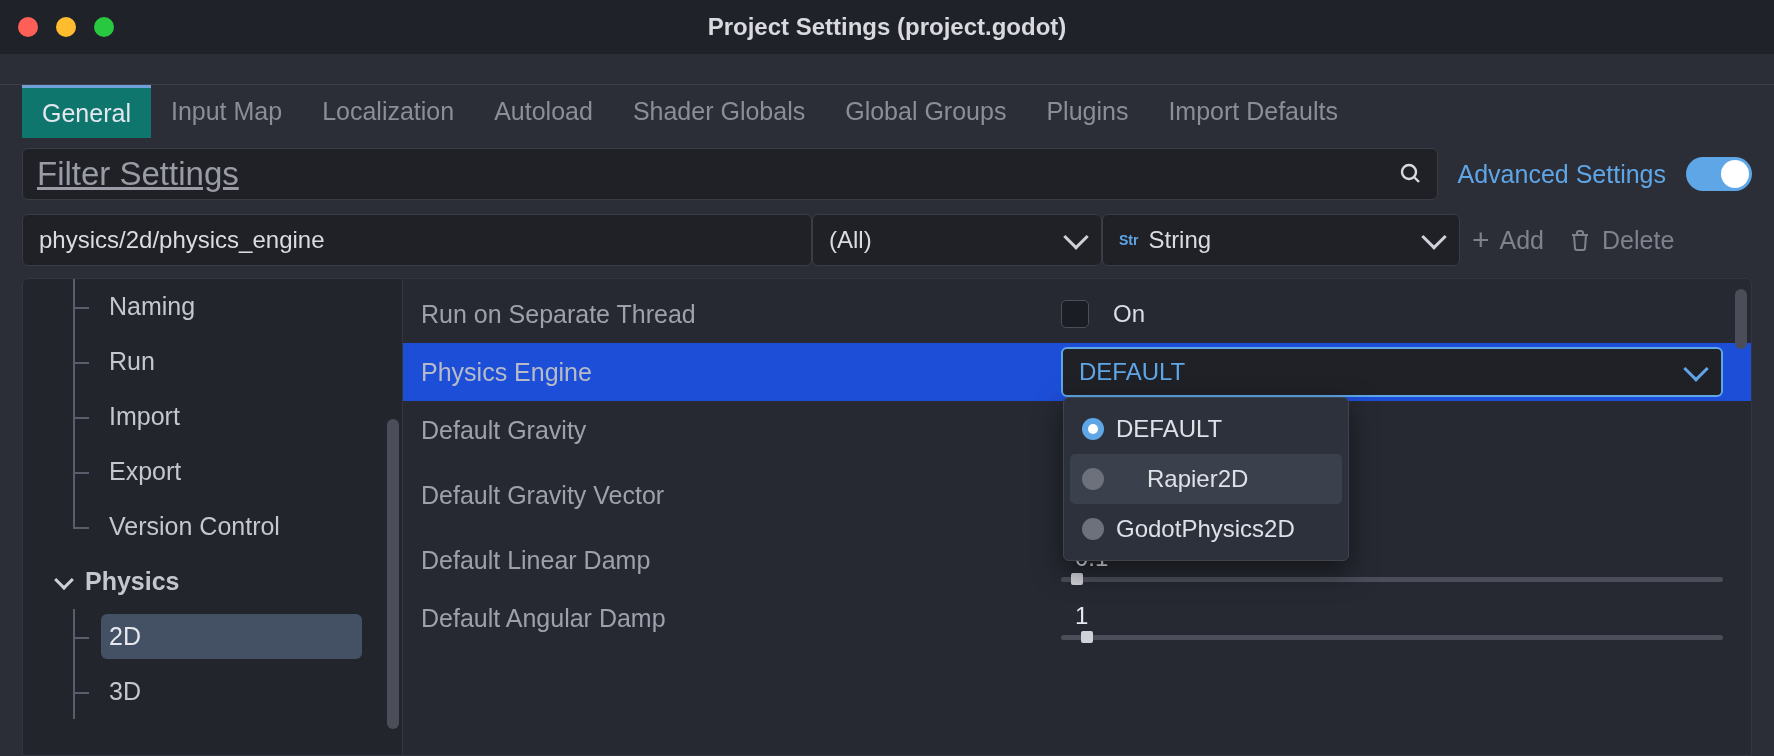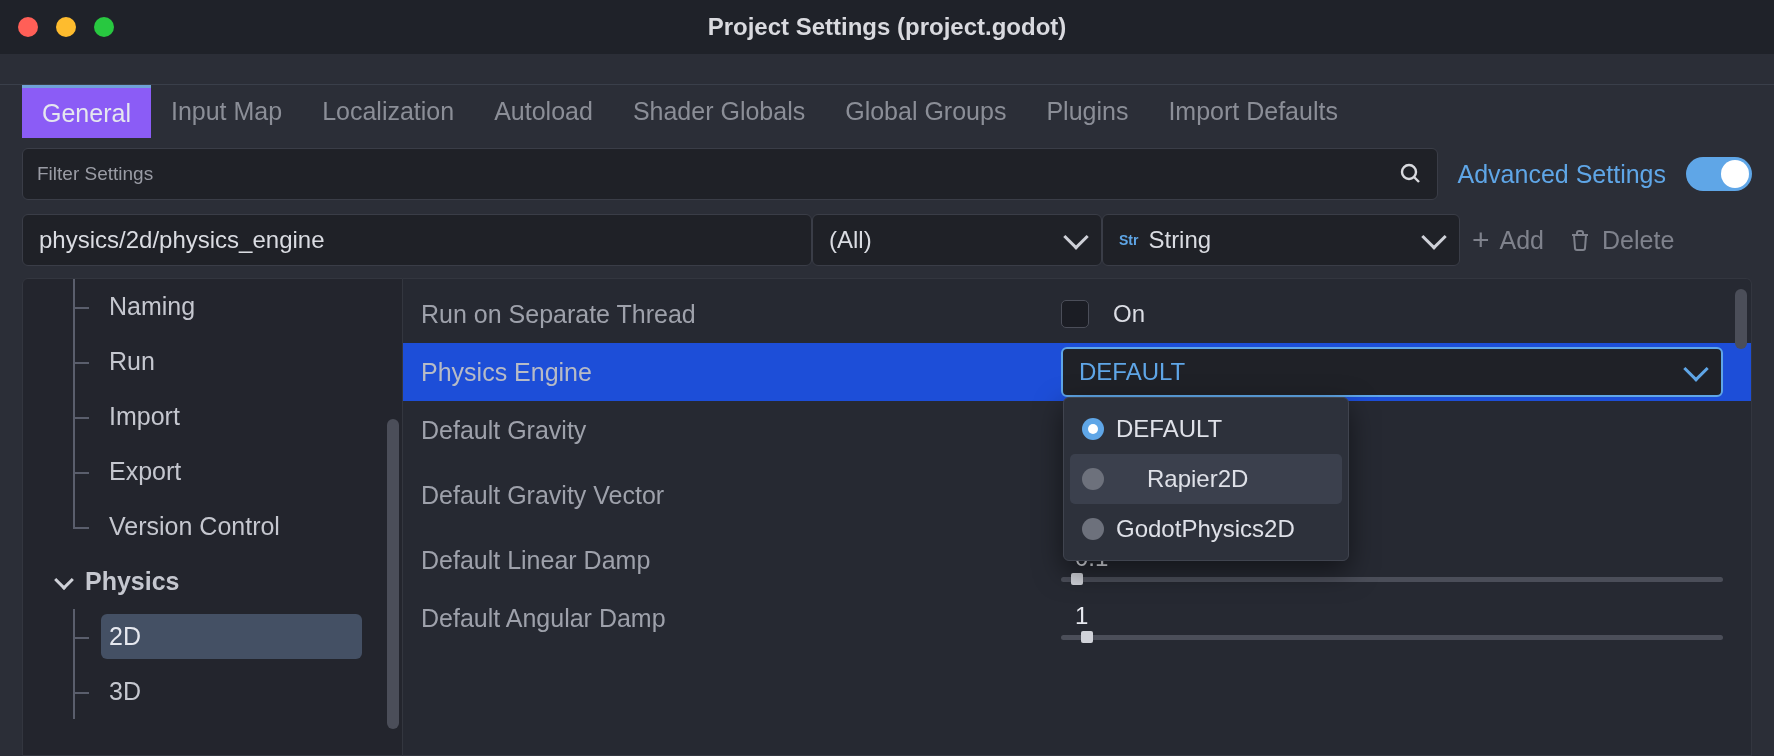--- a/index.html
+++ b/index.html
@@ -58,21 +58,21 @@
   .tab {
     padding: 0 20px;
     display: flex;
     align-items: center;
     font-size: 25px;
     color: #8b8e97;
     cursor: pointer;
   }
   .tab.active {
     color: #e5e7ef;
-    background: #8b5cf6;
+    background: #0f766e;
     border-top: 3px solid #6fa1d8;
   }
   
   .row-filter {
     display: flex;
     align-items: center;
     padding: 10px 22px 8px 22px;
     gap: 20px;
   }
   .filter-input {
@@ -80,21 +80,22 @@
     display: flex;
     align-items: center;
     background: #1f2127;
     border: 1px solid #3a3d47;
     border-radius: 6px;
     height: 52px;
     padding: 0 14px;
   }
   .filter-input span.ph {
     color: #9a9ca5;
-    font-size: 19px;
+    font-size: 33px;
+    text-decoration: underline;
   }
   .search-icon {
     margin-left: auto;
     width: 24px; height: 24px;
     color: #d9dadf;
   }
   .adv-text {
     color: #5fa6e7;
     font-size: 25px;
   }

